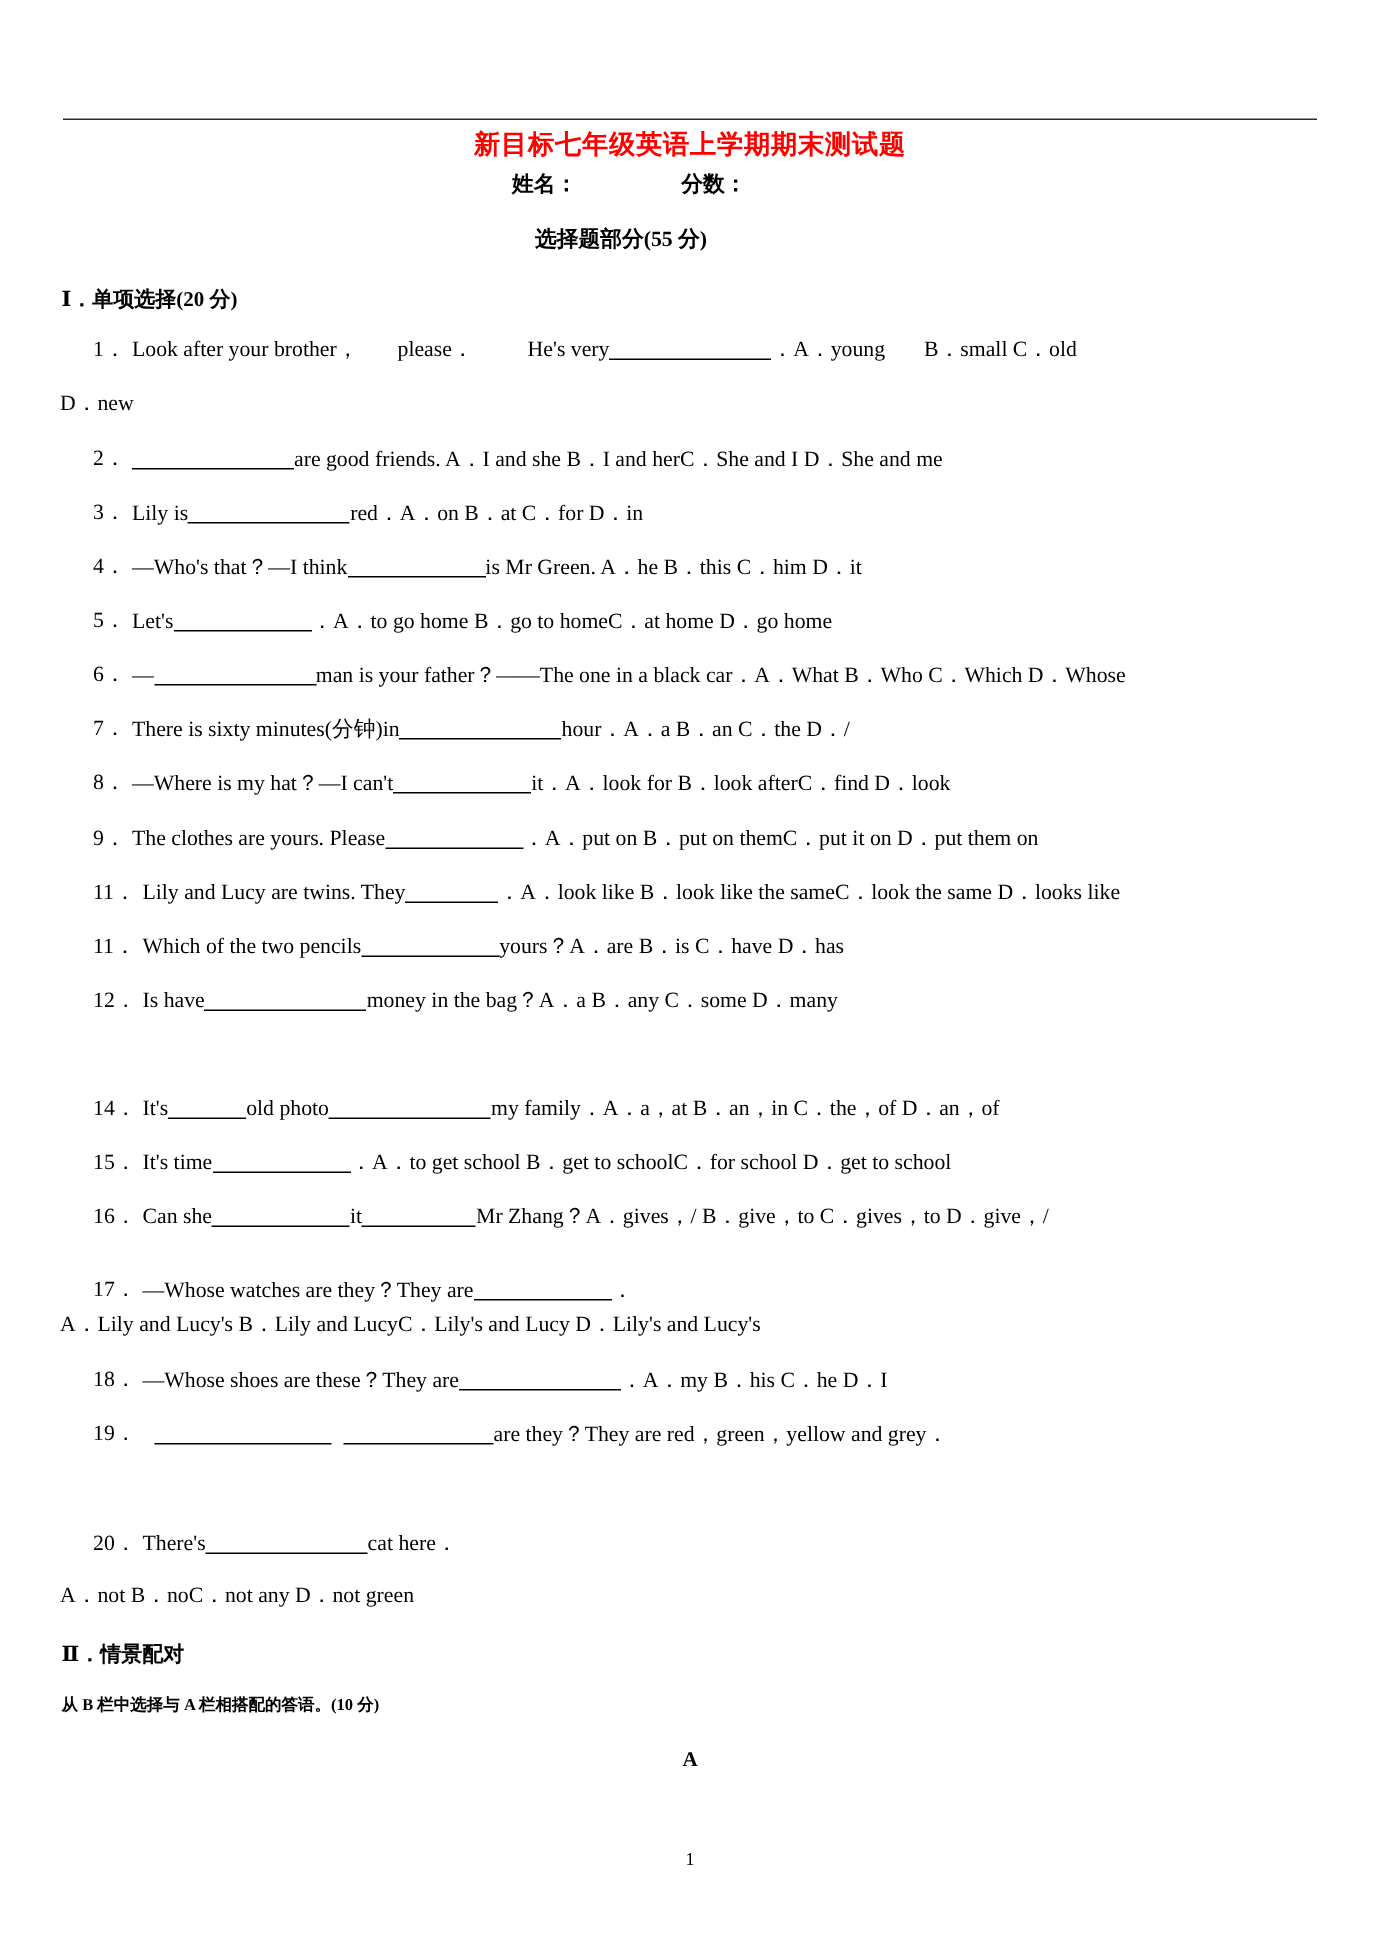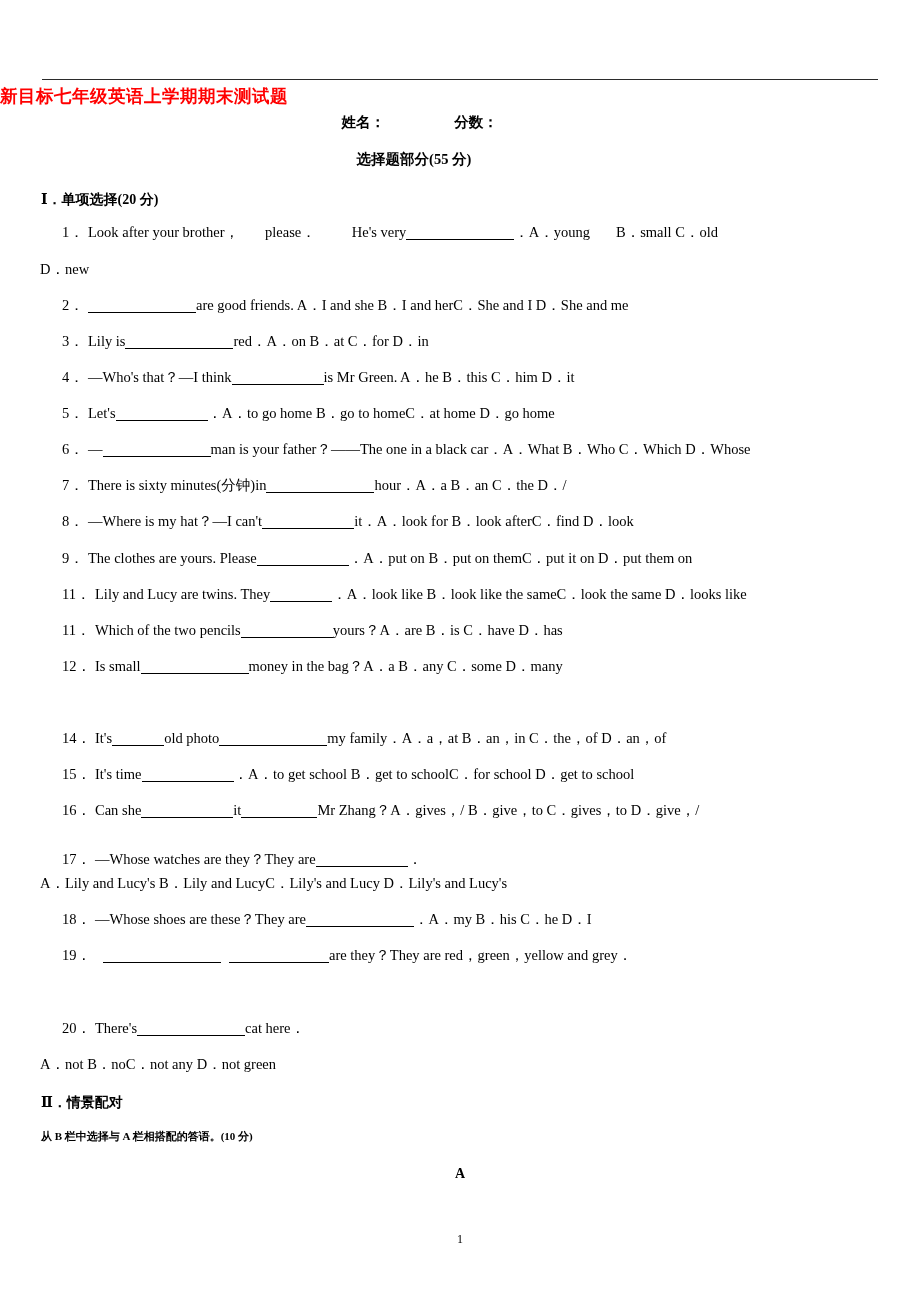--- a/index.html
+++ b/index.html
@@ -30,20 +30,21 @@
     top: 79px;
     width: 836px;
     height: 0;
     border-top: 1.6px solid #2b2b2b;
   }
   .doc-title {
     position: absolute;
     left: 0;
     top: 84px;
     width: 920px;
+    text-align: center;
     color: #ff0000;
     font-weight: bold;
     font-size: 17.5px;
     letter-spacing: 0.5px;
     font-family: "DejaVu Serif", "Liberation Serif", serif;
   }
   .name-score {
     position: absolute;
     left: 0;
     top: 113px;
@@ -201,21 +202,21 @@
 
   <div class="q" style="top:587px;">
     <span class="num wide">11．</span><span>Lily and Lucy are twins. They</span><span class="bl bl-s"></span><span>．A．look like     B．look like the sameC．look the same      D．looks like</span>
   </div>
 
   <div class="q" style="top:623px;">
     <span class="num wide">11．</span><span>Which of the two pencils</span><span class="bl bl-l"></span><span>yours？A．are      B．is      C．have      D．has</span>
   </div>
 
   <div class="q" style="top:659px;">
-    <span class="num wide">12．</span><span>Is small</span><span class="bl bl-xl"></span><span>money in the bag？A．a B．any       C．some       D．many</span>
+    <span class="num wide">12．</span><span>Is have</span><span class="bl bl-xl"></span><span>money in the bag？A．a B．any       C．some       D．many</span>
   </div>
 
 
   <div class="q" style="top:731px;">
     <span class="num wide">14．</span><span>It's</span><span class="bl bl-xs"></span><span>old photo</span><span class="bl bl-xl"></span><span>my family．A．a，at       B．an，in       C．the，of      D．an，of</span>
   </div>
 
   <div class="q" style="top:767px;">
     <span class="num wide">15．</span><span>It's time</span><span class="bl bl-l"></span><span>．A．to get school       B．get to schoolC．for school          D．get to school</span>
   </div>

